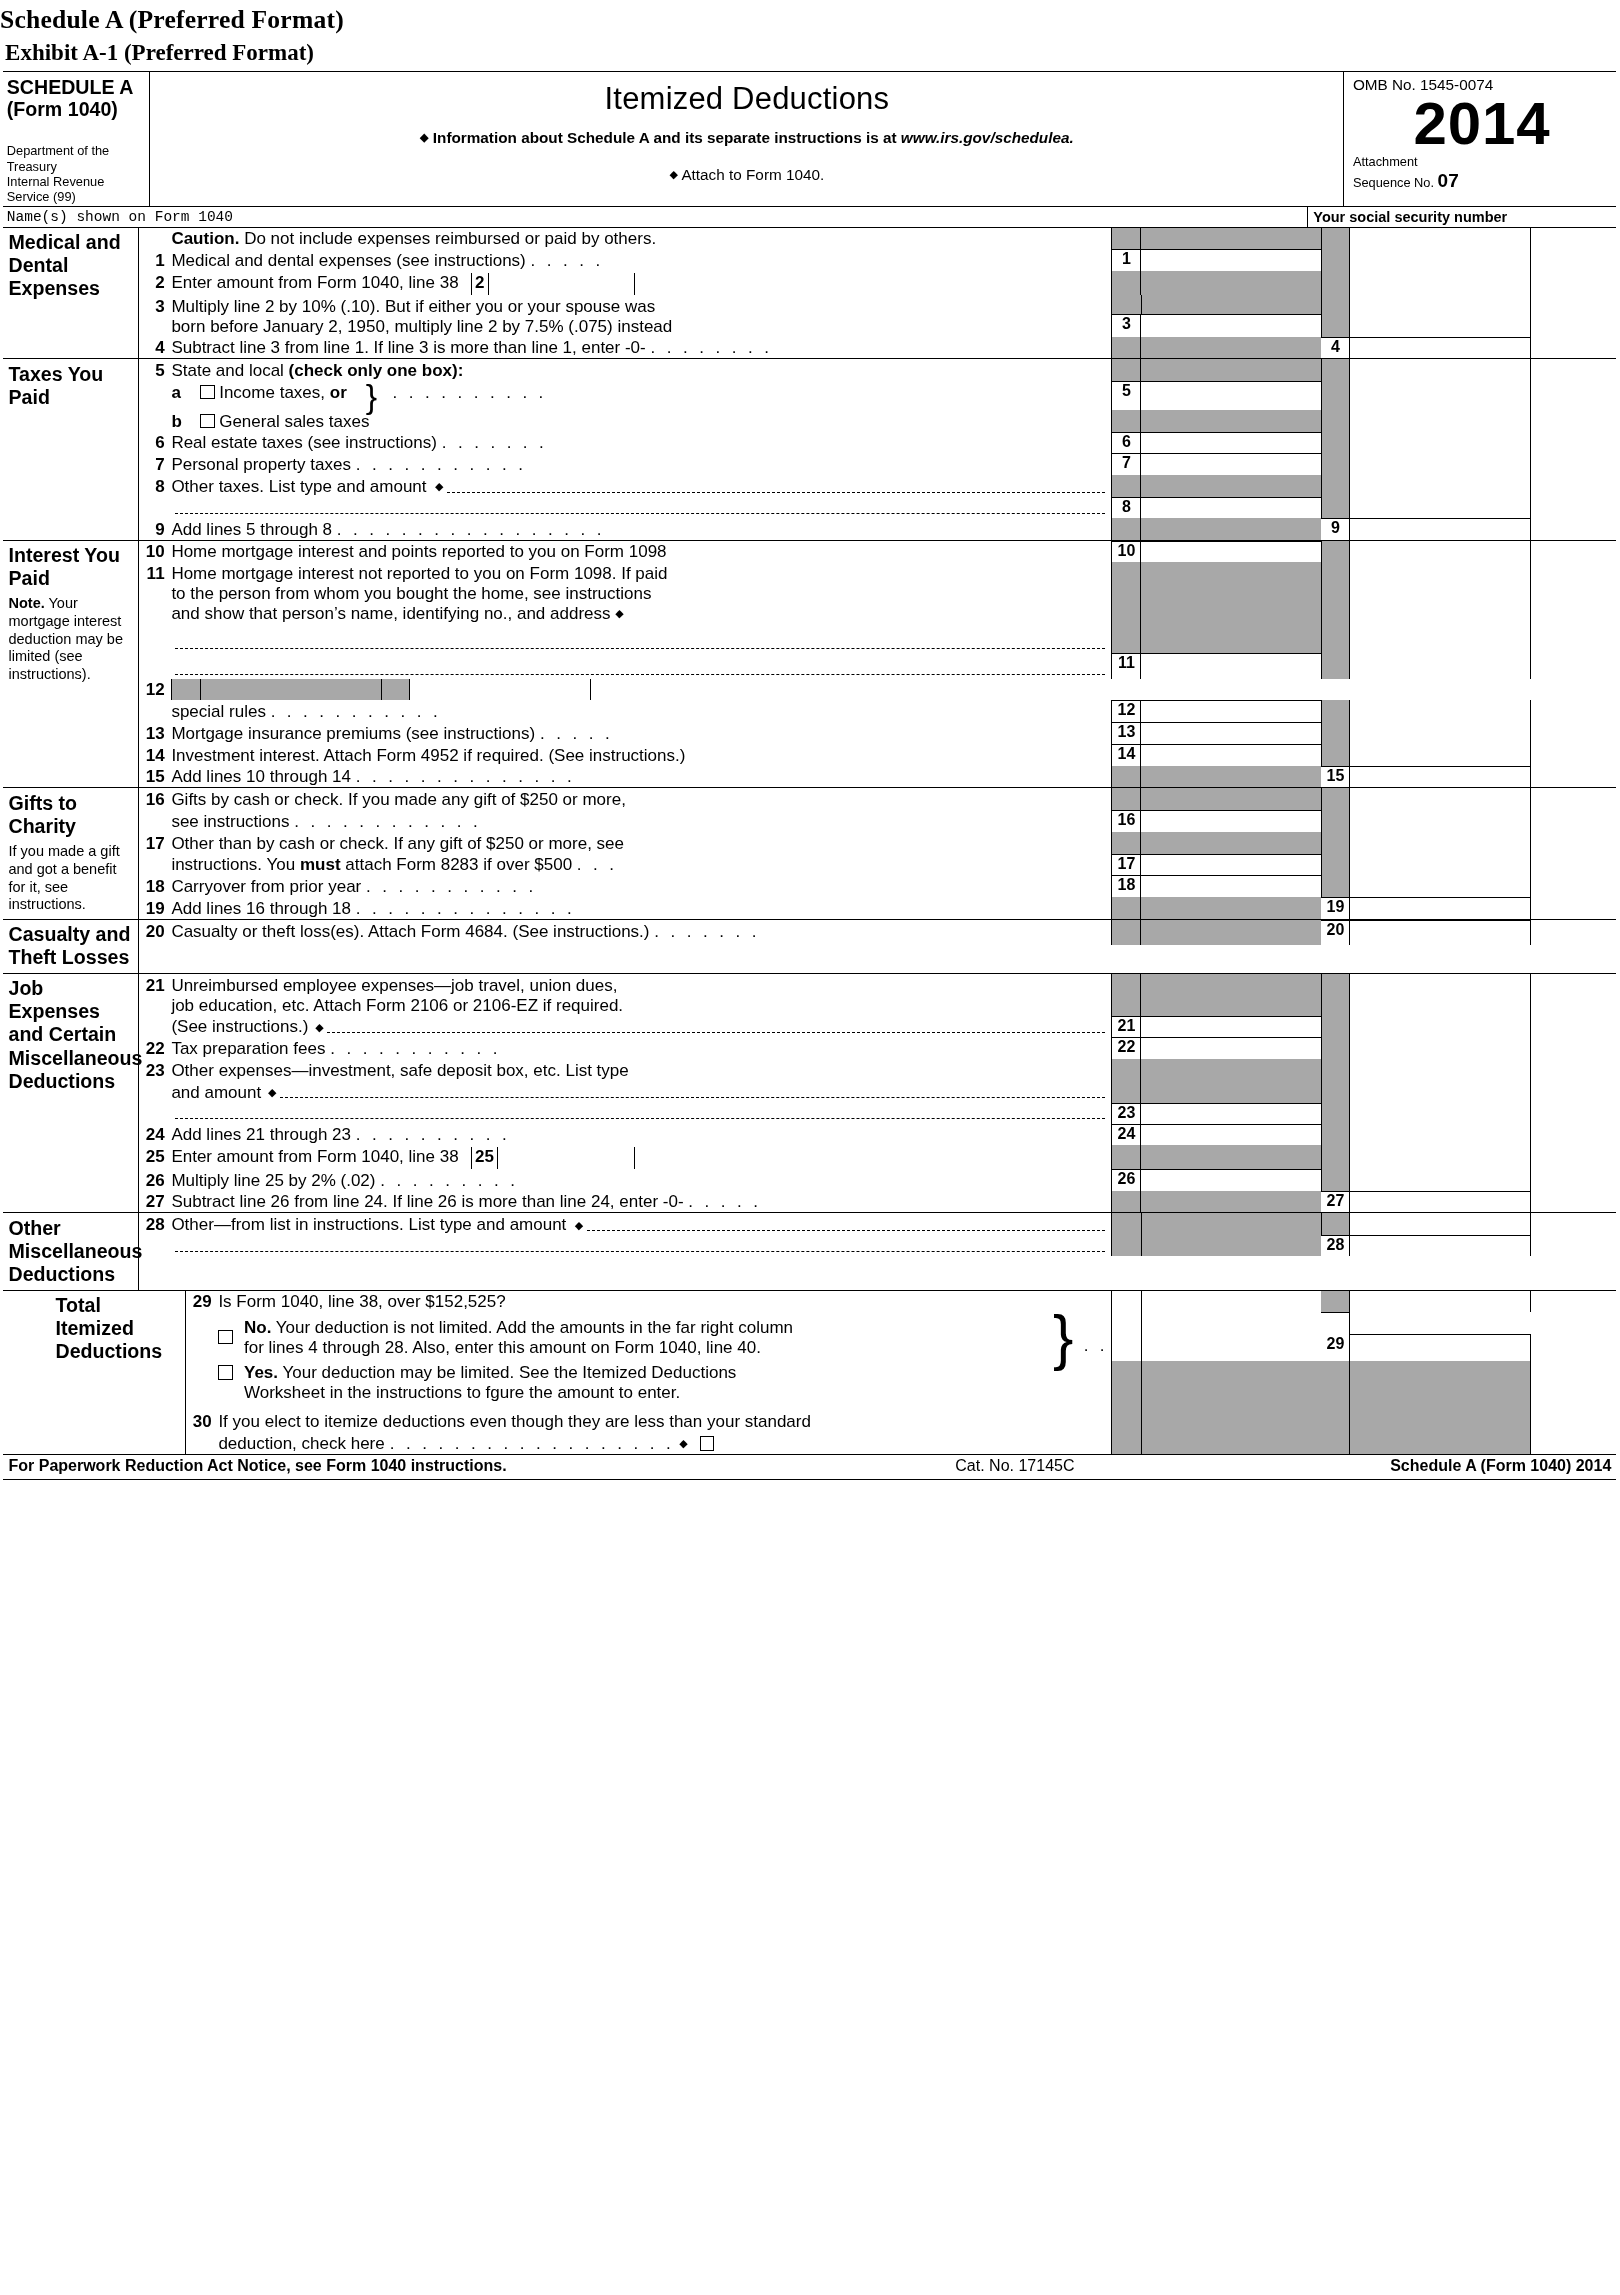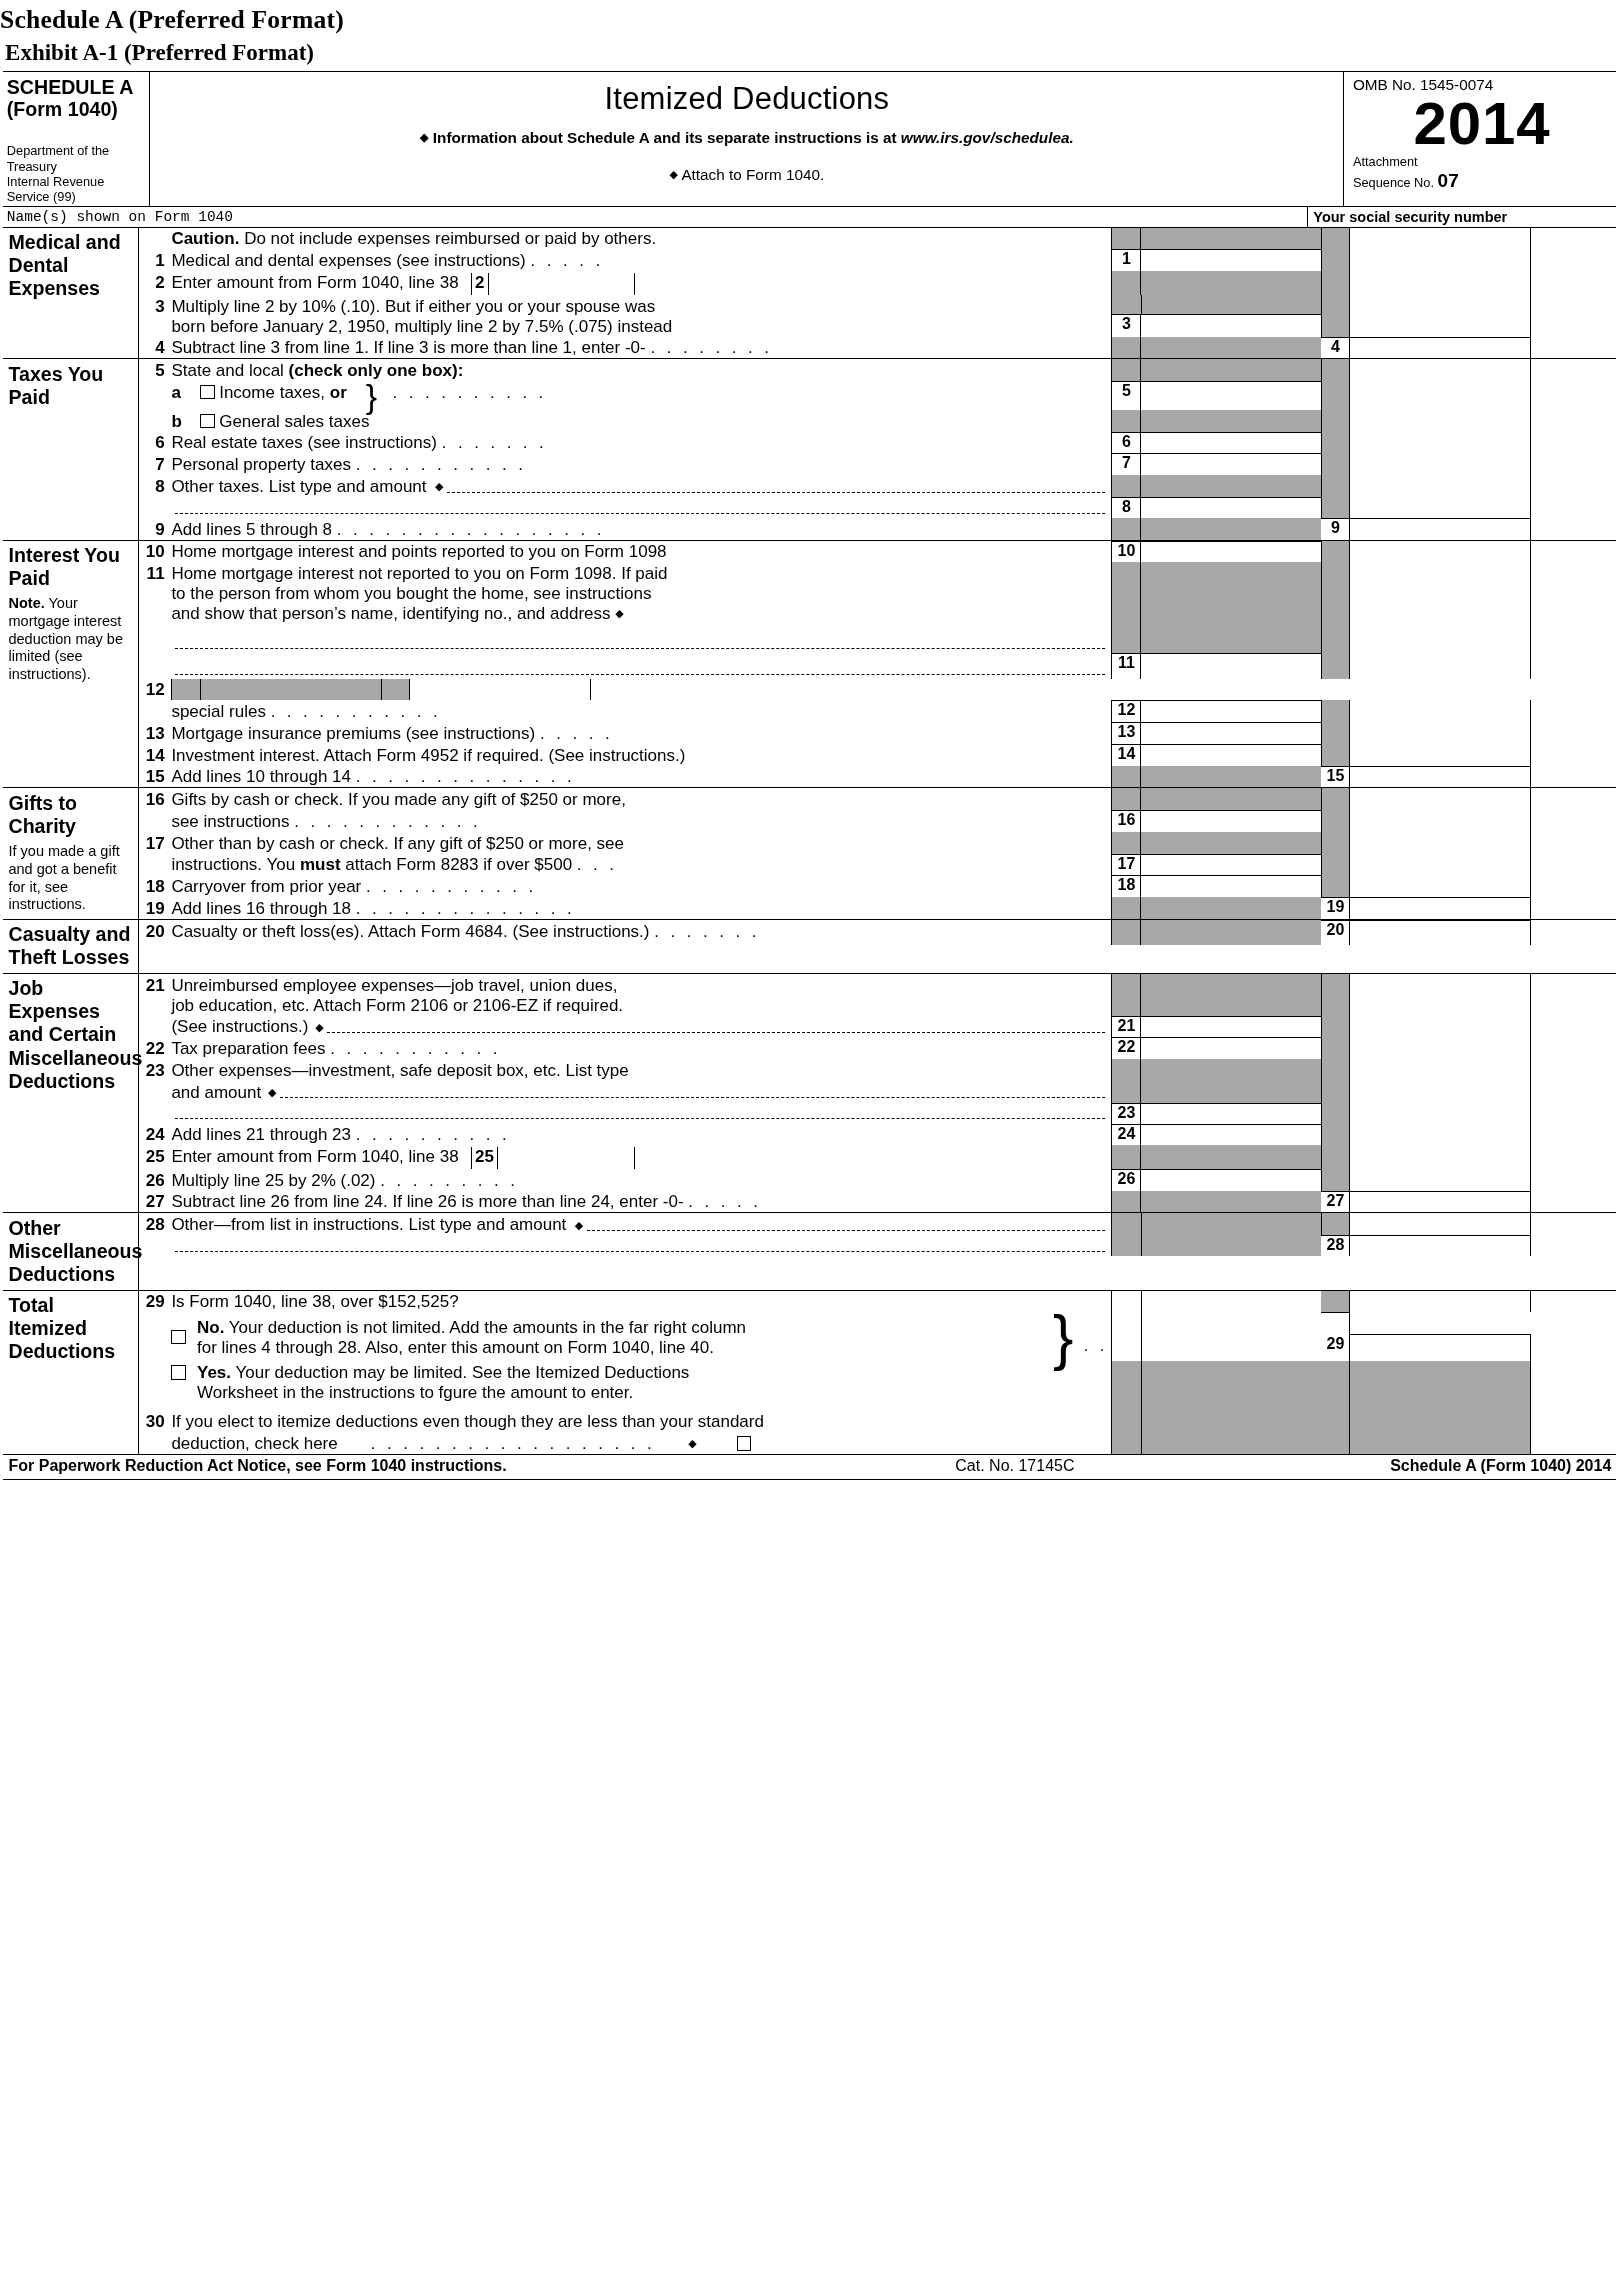--- a/index.html
+++ b/index.html
@@ -126,21 +126,21 @@
   .namerow .ssn {
     width: 298px;
     padding: 1.7px 5.1px;
     font-weight: bold;
   }
   
   .section {
     display: flex;
     border-bottom: 1.7px solid #000;
   }
-  .section.nb { border-bottom: none; }
+  .section.nb { border-bottom: none; margin-left: 47px; }
   .cat {
     width: 136px;
     border-right: 1.7px solid #000;
     padding: 3.4px 3.4px 3.4px 5.1px;
     box-sizing: border-box;
     font-size: 19.6px;
     font-weight: bold;
     line-height: 1.18;
   }
   .cat .note {
@@ -1008,21 +1008,21 @@
             <div style="width:29px;background:#a8a8a8;border-right:1.7px solid #000;"></div>
             <div style="flex:1;background:#a8a8a8;"></div>
           </div>
           <div class="gapcol" style="background:#a8a8a8;border-left:none;"></div>
           <div class="rightcol" style="background:#a8a8a8;"></div>
           <div class="farcol"></div>
         </div>
 
         <div class="row">
           <div class="no"></div>
-          <div class="txt" style="display:flex;align-items:center;gap:28px;">
+          <div class="txt" style="display:flex;align-items:center;">
             <span>deduction, check here</span>
             <span class="dots" style="margin-left:5.1px;">. . . . . . . . . . . . . . . . . .</span>
             <span class="arrow" style="margin-left:5.1px;">◆</span>
             <span class="chk" style="margin-left:12px;"></span>
           </div>
           <div class="amtcol2" style="border-left:1.7px solid #000;background:#a8a8a8;">
             <div style="width:29px;background:#a8a8a8;border-right:1.7px solid #000;"></div>
             <div style="flex:1;background:#a8a8a8;"></div>
           </div>
           <div class="gapcol" style="background:#a8a8a8;border-left:none;"></div>

